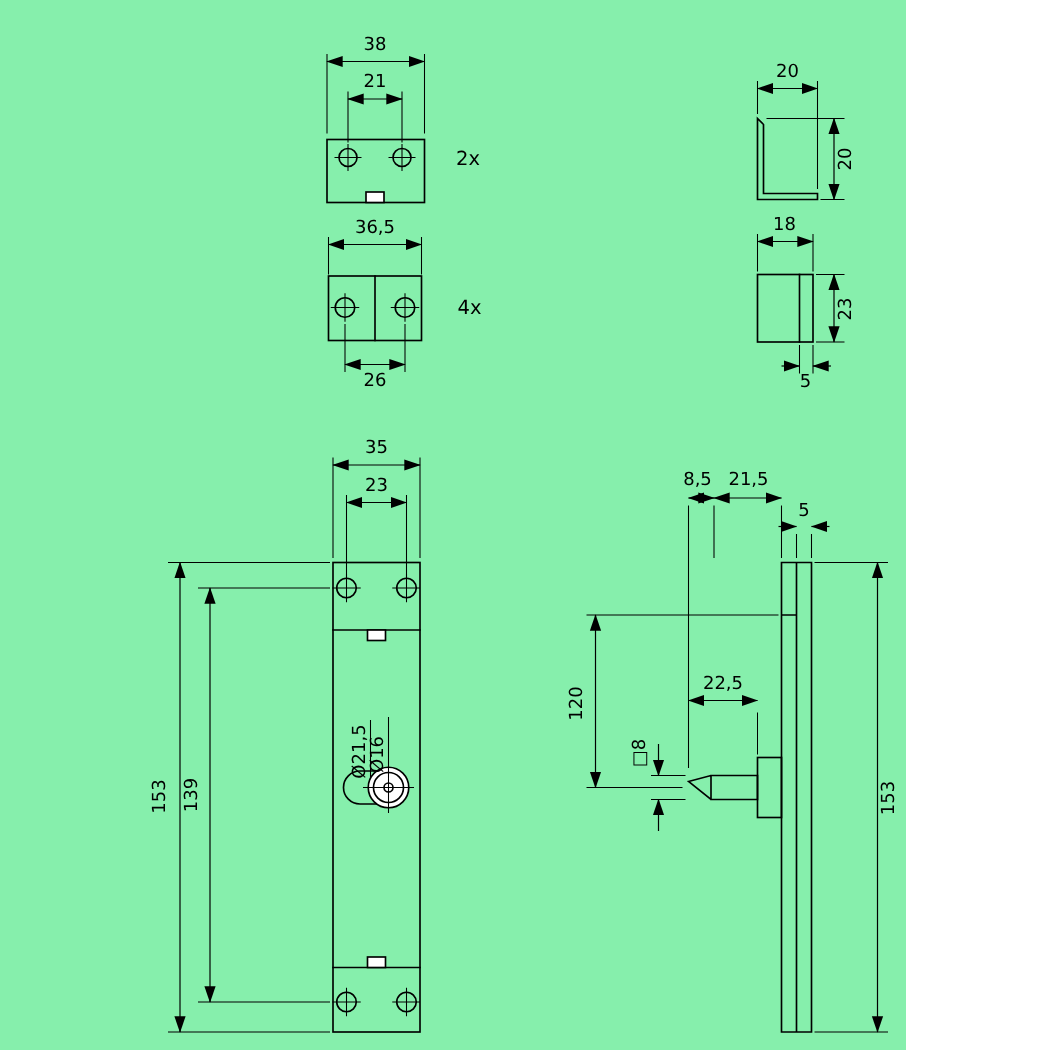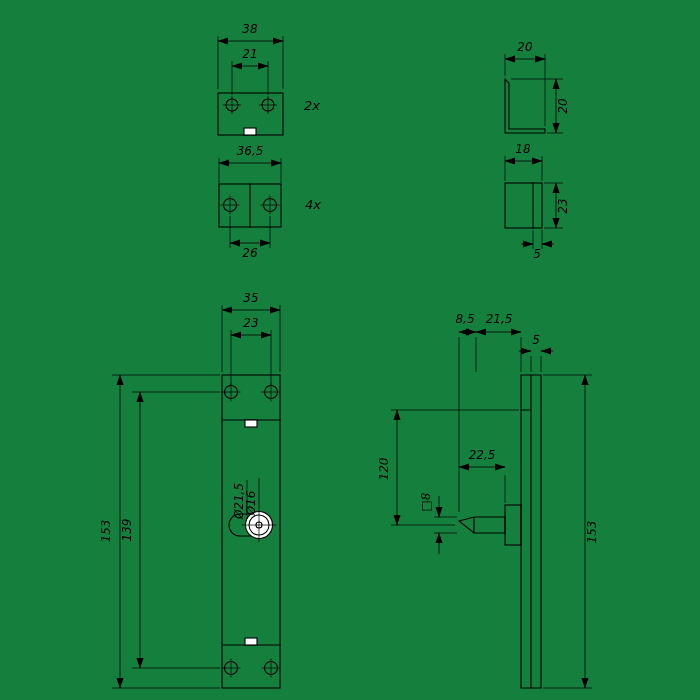--- a/index.html
+++ b/index.html
@@ -1,16 +1,16 @@
 <!DOCTYPE html>
 <html><head>
 <meta charset="utf-8">
 <style>
   html,body{margin:0;padding:0;background:#ffffff;}
-  .canvas{width:700px;height:700px;background:#15803d;position:relative;overflow:hidden;font-style:italic;}
+  .canvas{width:604px;height:700px;background:#86efac;position:relative;overflow:hidden;}
   svg{display:block;}
   .geo{stroke:#000;stroke-width:1.1;fill:none;stroke-linecap:square;}
   .geo-white{stroke:#000;stroke-width:1.1;fill:#ffffff;}
   .ext{stroke:#000;stroke-width:0.7;fill:none;}
   .dim{stroke:#000;stroke-width:0.8;fill:none;}
   text{font-family:"DejaVu Sans","Liberation Sans",sans-serif;font-size:12px;fill:#000;text-anchor:middle;}
   text.qty{font-size:13px;}
 </style>
 </head>
 <body>

